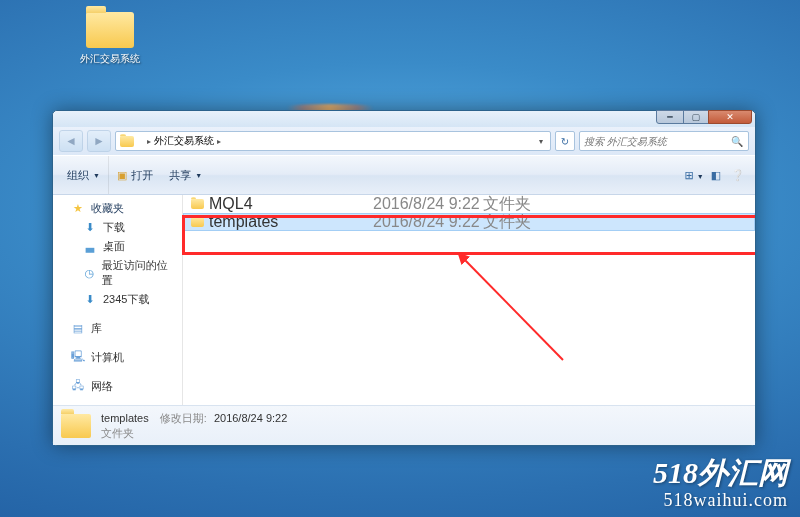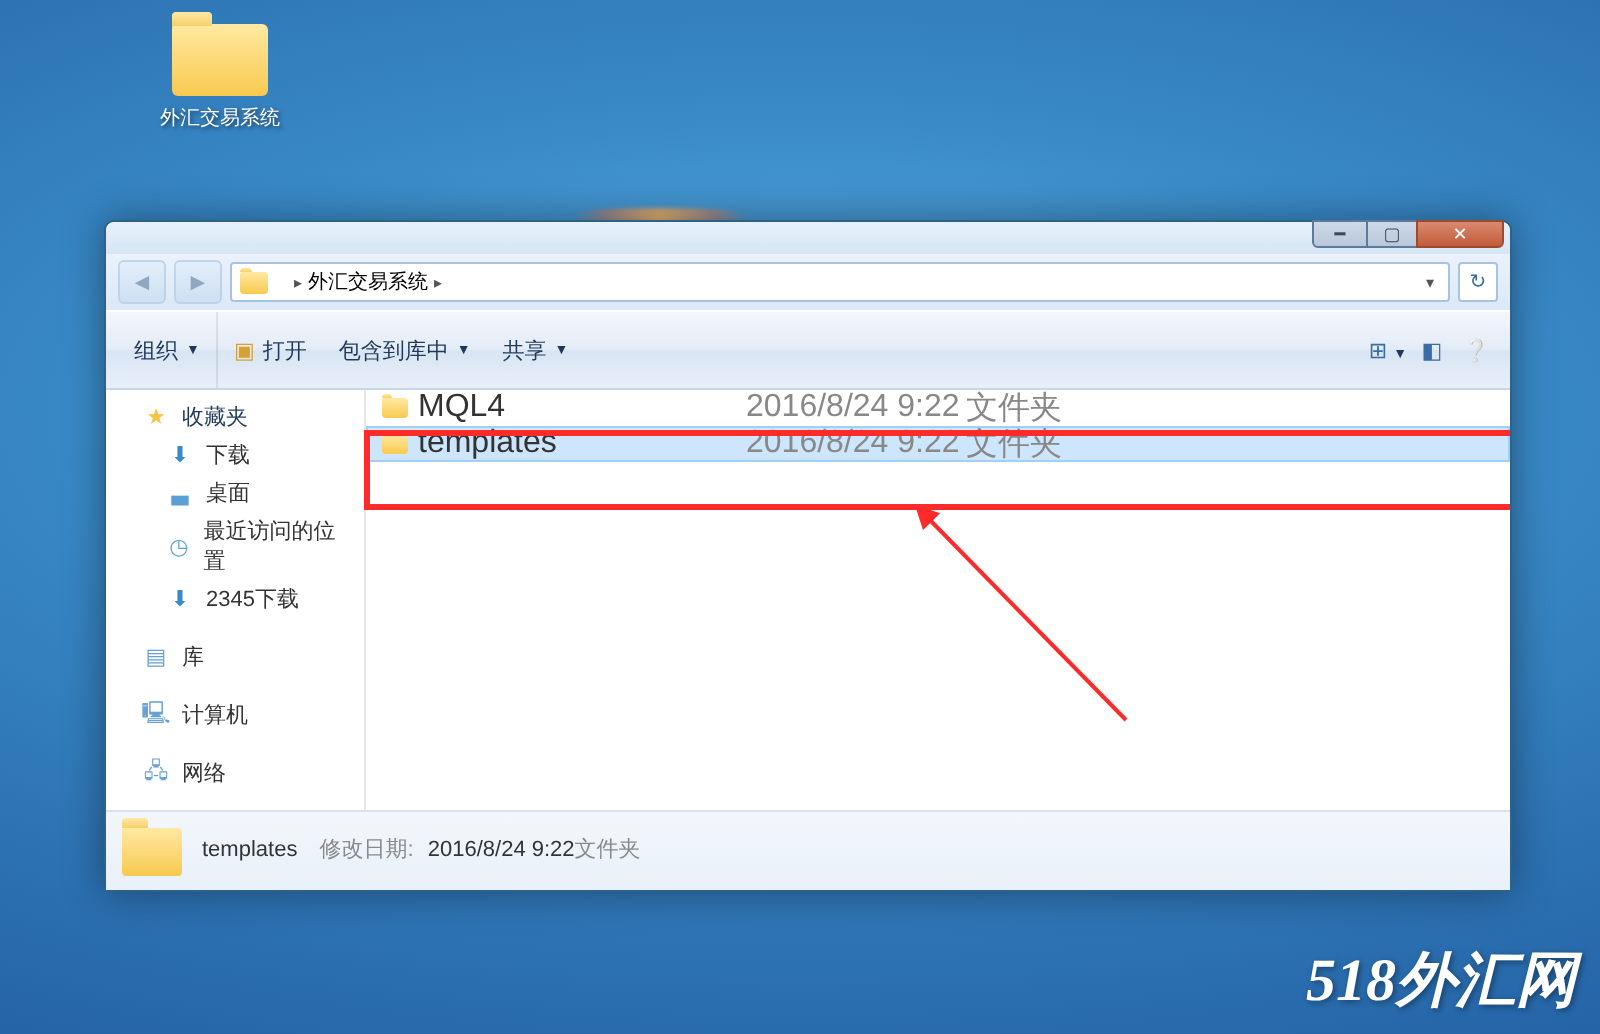--- a/index.html
+++ b/index.html
@@ -214,21 +214,21 @@
       height: 40px;
       background: linear-gradient(to bottom, #f3f7fc, #e9f0f9);
       border-top: 1px solid #d8e3f0;
       display:flex;
       align-items:center;
       padding: 3px 8px;
       font-size: 11px;
       gap: 10px;
     }
     .status-icon { width:32px; height:28px; }
-    .status-text { display:flex; flex-direction:row; line-height:1.3;}
+    .status-text { display:flex; flex-direction:column; line-height:1.3;}
     .status-text .line1 { color:#333;}
     .status-text .line1 .lbl { color:#8a8a8a; margin-left:8px; margin-right:4px;}
     .status-text .line2 { color:#8a8a8a;}
 
     
     .watermark {
       position:absolute;
       right: 12px;
       bottom: 6px;
       text-align: right;
@@ -298,36 +298,36 @@
       <div class="folder-tiny folder-shape"></div>
       <span class="crumb">
           <span class="arr">▸</span>
           <span>外汇交易系统</span>
           <span class="arr">▸</span>
         </span>
       <span style="flex:1"></span>
       <span class="addr-drop">▾</span>
     </div>
     <div class="addr-refresh">↻</div>
+    <div class="search">
+      <input readonly="" placeholder="搜索 外汇交易系统" style="">
+      <span class="mag">🔍</span>
+    </div>
   </div>
 
   <div class="toolbar">
     <div class="tb-item sep-r">
         <span>组织</span>
         <span class="dd">▼</span>
       </div>
     <div class="tb-item">
         <span style="color:#d8a030">▣</span>
         <span>打开</span>
       </div>
     <div class="tb-item">
-        <span>包含到库中</span>
-        <span class="dd">▼</span>
-      </div>
-    <div class="tb-item">
         <span>共享</span>
         <span class="dd">▼</span>
       </div>
     <div class="tb-spacer"></div>
     <div class="tb-icon" style="color:#3a6da3">⊞ <span class="dd">▼</span></div>
     <div class="tb-icon" style="color:#3a6da3">◧</div>
     <div class="tb-icon" style="color:#3a6da3">❔</div>
   </div>
 
   <div class="explorer-body">
@@ -412,13 +412,14 @@
         <span>2016/8/24 9:22</span>
       </div>
       <div class="line2">文件夹</div>
     </div>
   </div>
 
 </div>
 
 <div class="watermark">
   <div class="l1"><span class="num">518</span><span>外汇网</span></div>
+  <div class="l2">518waihui.com</div>
 </div>
 
 </body></html>

